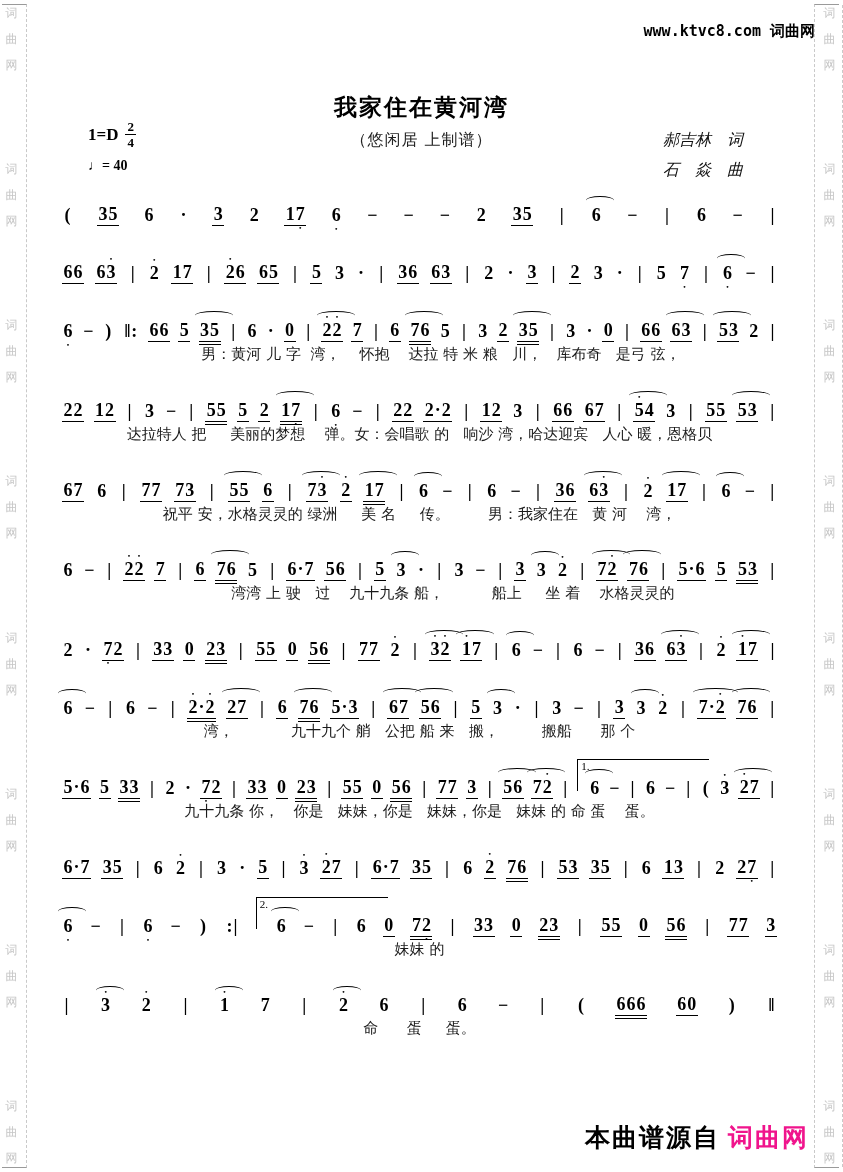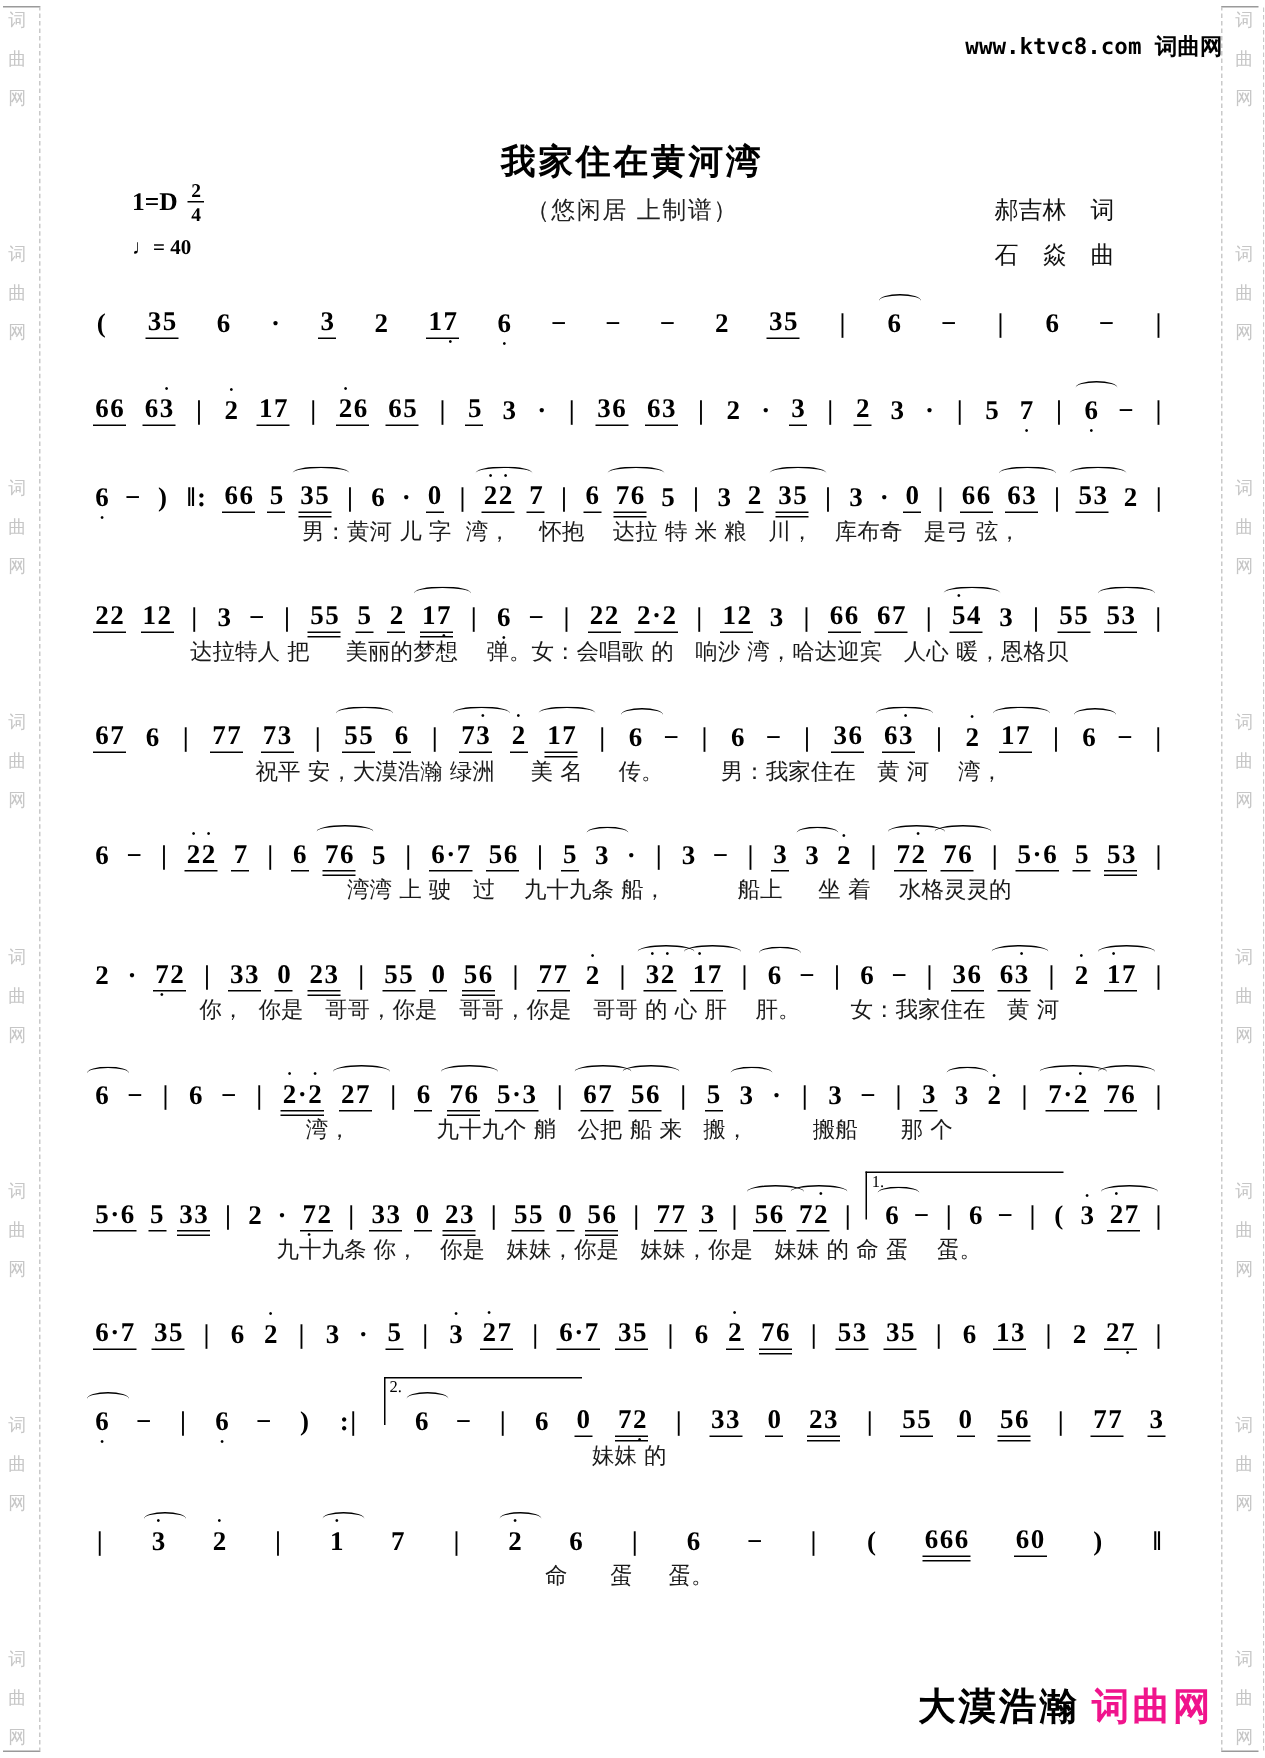--- a/index.html
+++ b/index.html
@@ -17,21 +17,21 @@
   .site-header{position:absolute;top:22px;right:28px;font-family:"DejaVu Sans Mono",monospace;
                font-weight:bold;font-size:15px;padding-left:36px;}
   .title{position:absolute;top:92px;left:0;right:0;text-align:center;font-size:23px;font-weight:bold;letter-spacing:2px;}
   .subtitle{position:absolute;top:130px;left:0;right:0;text-align:center;font-size:16px;color:#222;letter-spacing:1px;}
   .keyrow{position:absolute;top:120px;left:88px;font-family:"Liberation Serif",serif;
           font-weight:bold;font-size:17px;display:flex;align-items:center;}
   .frac{display:inline-flex;flex-direction:column;align-items:center;font-size:13px;line-height:1.05;margin-left:7px;}
   .frac .den{border-top:1.5px solid #000;padding:1px 2px 0 2px;}
   .frac .num{padding:0 2px;}
   .tempo{position:absolute;top:158px;left:88px;font-family:"Liberation Serif",serif;font-size:14px;font-weight:bold;}
-  .credits{position:absolute;top:125px;right:100px;text-align:left;font-size:16px;line-height:1.9;color:#111;}
+  .credits{position:absolute;top:125px;right:100px;text-align:left;font-size:16px;line-height:1.9;color:#111;font-style:italic;}
   
   .score{position:absolute;top:192px;left:62px;right:66px;}
   .lineblock{margin-bottom:24px;}
   .music{display:flex;justify-content:space-between;align-items:flex-end;height:34px;
          font-family:"Liberation Serif",serif;font-weight:bold;font-size:18px;line-height:1;}
   .tok{position:relative;display:inline-flex;padding:0 1px 2px 1px;}
   .tok.u1{border-bottom:1.5px solid #000;}
   .tok.u2{border-bottom:1.5px solid #000;}
   .tok.u2::after{content:"";position:absolute;left:0;right:0;bottom:-4px;border-top:1.5px solid #000;}
   .ch{position:relative;padding:0 0.5px;}
@@ -611,21 +611,21 @@
             <span class="ch">|</span>
           </span>
           <span class="tok arc">
             <span class="ch">6</span>
           </span>
           <span class="tok dash">−</span>
           <span class="tok bar">
             <span class="ch">|</span>
           </span>
         </div>
-        <div class="lyrics">祝平 安，大漠浩瀚 绿洲     美 名     传。        男：我家住在   黄 河    湾，</div>
+        <div class="lyrics">祝平 安，水格灵灵的 绿洲     美 名     传。        男：我家住在   黄 河    湾，</div>
       </div>
       <div class="lineblock">
         <div class="music">
           <span class="tok">
             <span class="ch">6</span>
           </span>
           <span class="tok dash">−</span>
           <span class="tok bar">
             <span class="ch">|</span>
           </span>
@@ -817,21 +817,20 @@
             <span class="ch da">2</span>
           </span>
           <span class="tok arc u1">
             <span class="ch da">1</span>
             <span class="ch">7</span>
           </span>
           <span class="tok bar">
             <span class="ch">|</span>
           </span>
         </div>
-        <div class="lyrics">你，  你是   哥哥，你是   哥哥，你是   哥哥 的 心 肝    肝。       女：我家住在   黄 河</div>
       </div>
       <div class="lineblock">
         <div class="music">
           <span class="tok arc">
             <span class="ch">6</span>
           </span>
           <span class="tok dash">−</span>
           <span class="tok bar">
             <span class="ch">|</span>
           </span>
@@ -1274,16 +1273,16 @@
           </span>
           <span class="tok bar">
             <span class="ch">‖</span>
           </span>
         </div>
         <div class="lyrics">命      蛋     蛋。</div>
       </div>
     </div>
 
   <div class="footer">
-    <span>大漠浩瀚</span><span class="footer-site" style="color: rgb(240, 20, 140);">词曲网</span>
+    <span>本曲谱源自</span><span class="footer-site" style="color: rgb(240, 20, 140);">词曲网</span>
   </div>
 
 </div>
 
 </body></html>

